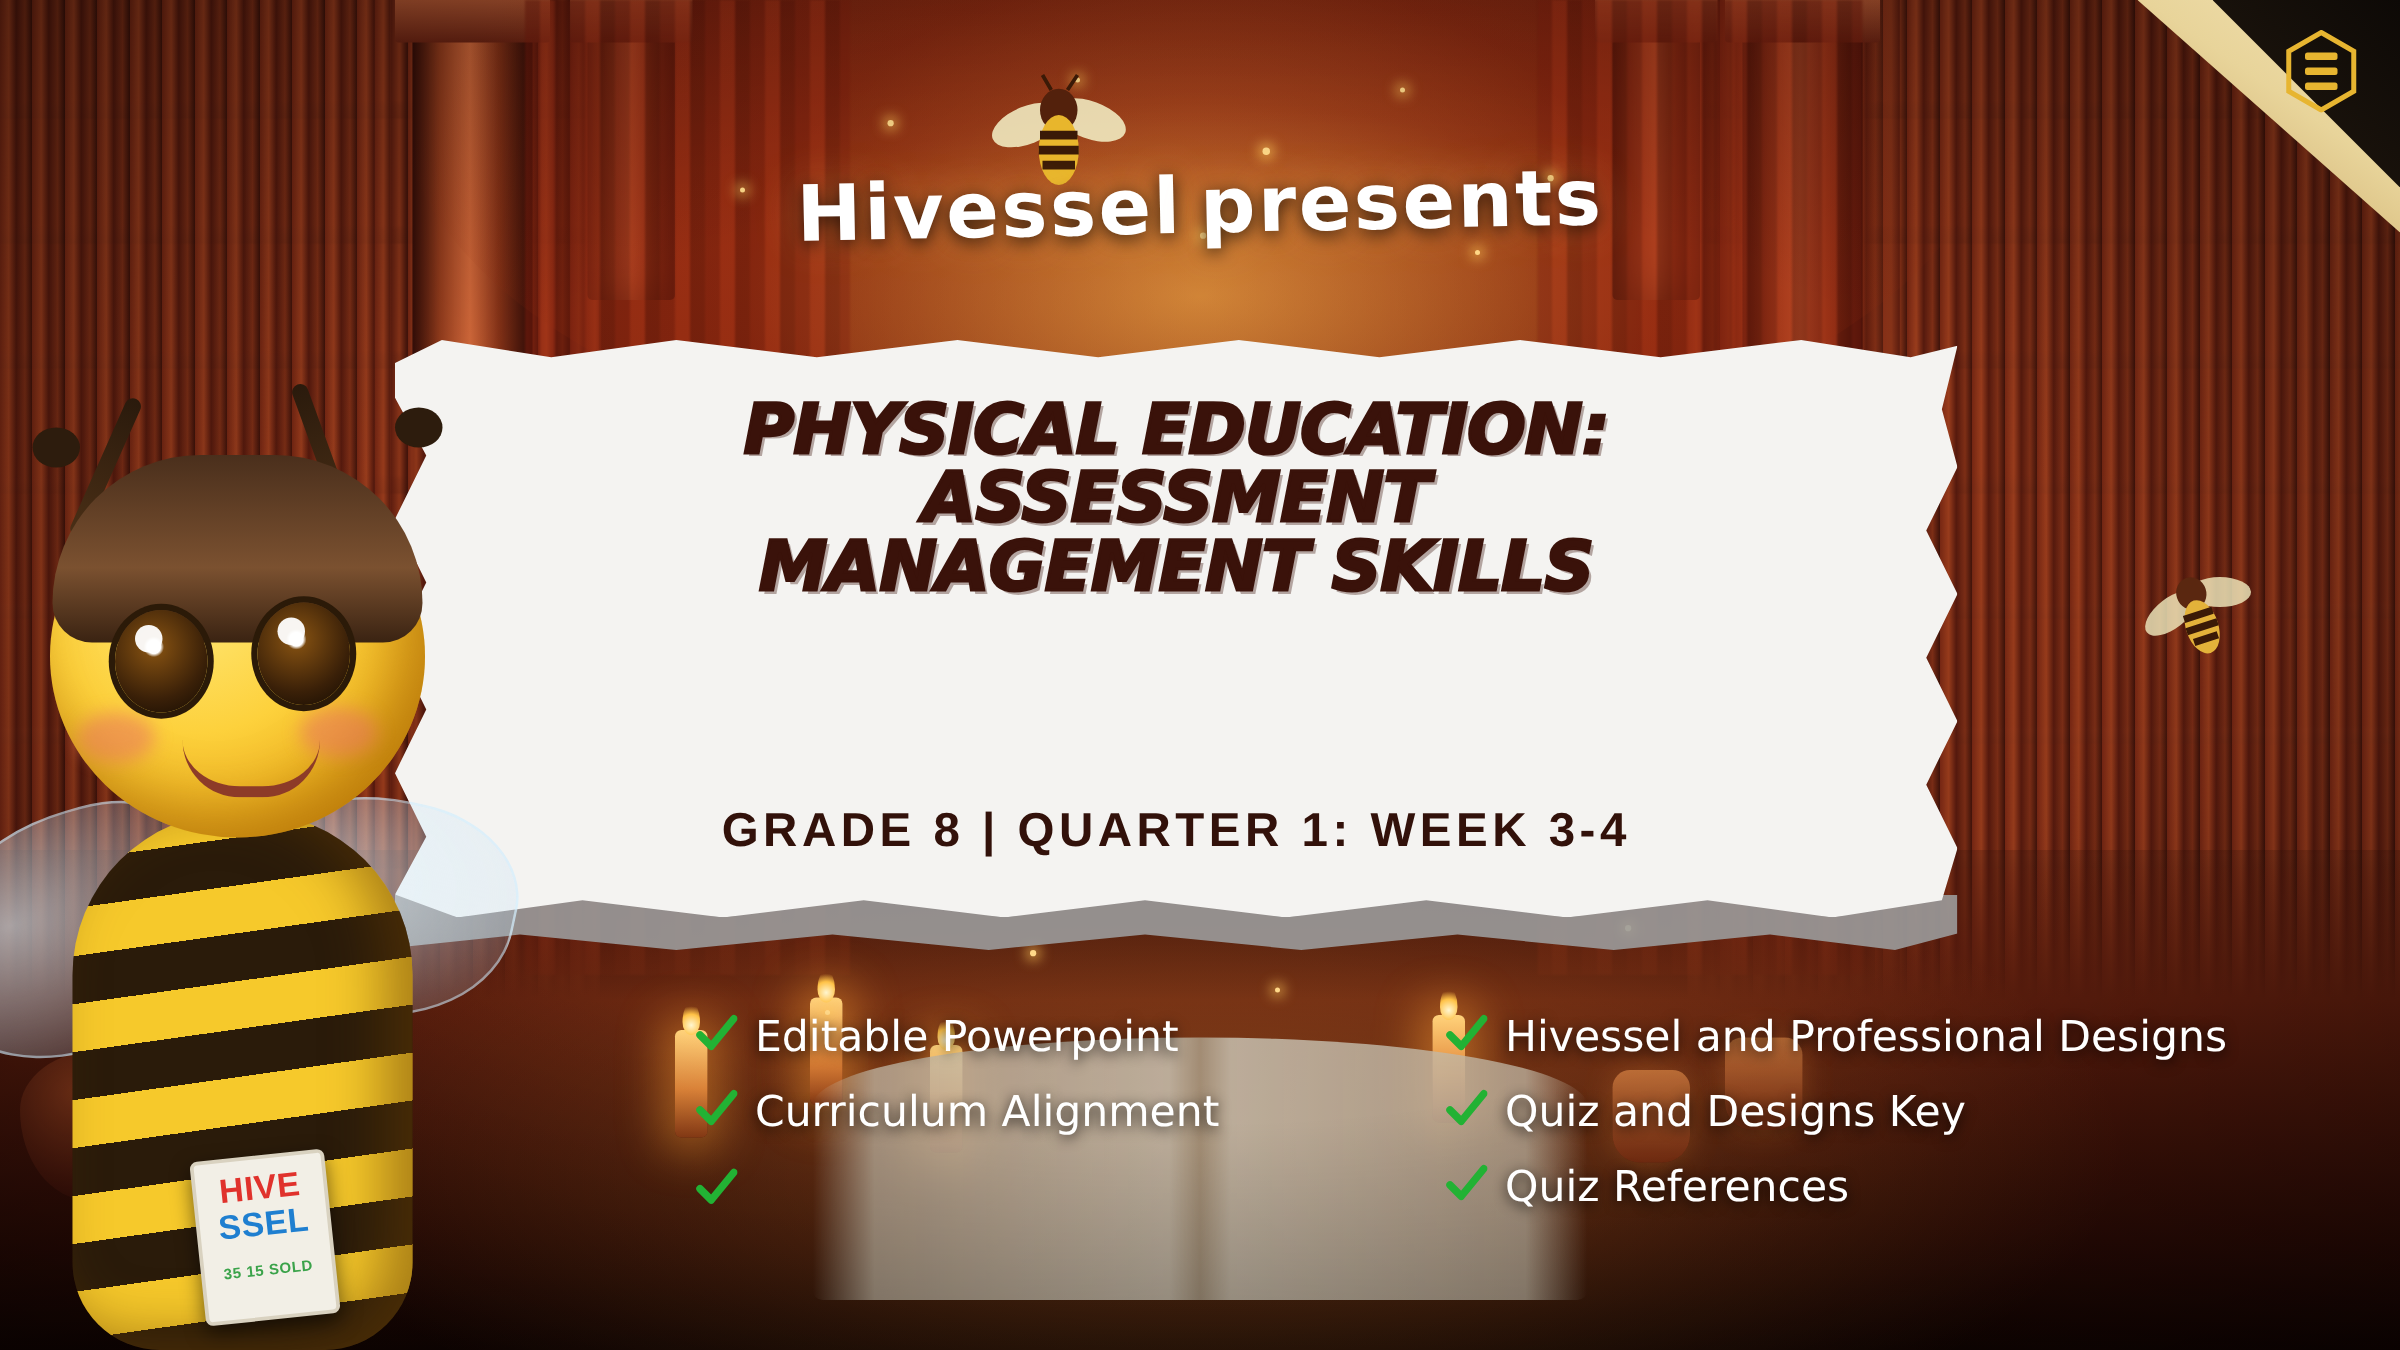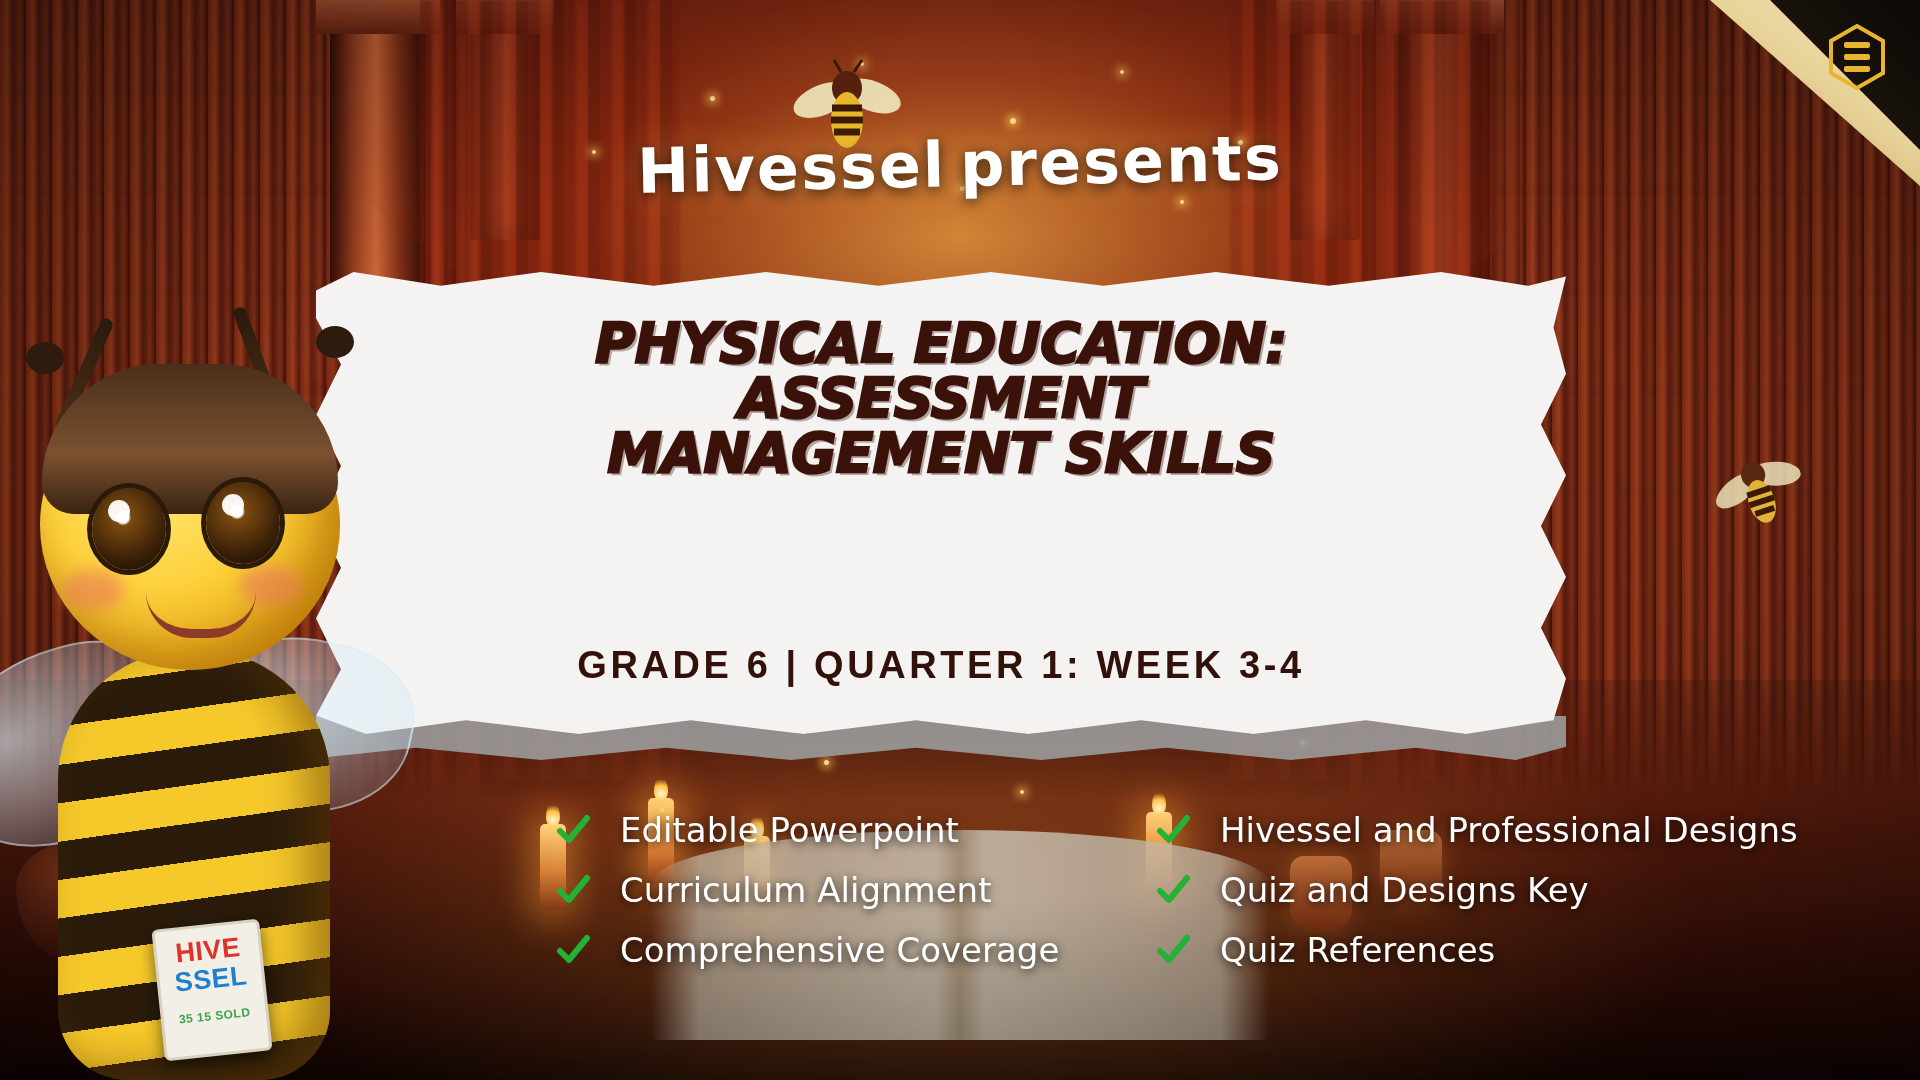--- a/index.html
+++ b/index.html
@@ -190,21 +190,21 @@
     font-size:38px; font-weight:700; letter-spacing:3.6px;
     font-family:"Liberation Sans", sans-serif;
   }
 
   
   .features {
     position:absolute; left:556px; top:800px; width:1360px; height:180px;
     display:grid; grid-template-columns:600px 660px; grid-template-rows:repeat(3,60px);
     align-items:center;
   }
-  .feat { display:flex; align-items:center; gap:30px; }
+  .feat { display:flex; gap:14px; }
   .feat .lbl {
     color:#ffffff; font-size:34px; font-weight:400;
     font-family:"DejaVu Sans", sans-serif;
     text-shadow:0 2px 10px rgba(0,0,0,.85);
     white-space:nowrap;
   }
   .check { width:34px; height:34px; flex:0 0 34px; }
 
   
   .mascot { position:absolute; left:-30px; bottom:0; width:470px; height:760px; }
@@ -352,41 +352,40 @@
   </div>
 
   <div class="card-shadow"></div>
   <div class="card"></div>
 
   <div class="title">
     <span class="ln">PHYSICAL EDUCATION:</span>
     <span class="ln">ASSESSMENT</span>
     <span class="ln">MANAGEMENT SKILLS</span>
   </div>
-  <div class="subtitle">GRADE 6 | QUARTER 1: WEEK 3-4</div>
+  <div class="subtitle">GRADE 8 | QUARTER 1: WEEK 3-4</div>
 
   <div class="features">
 
     <div class="feat" style="grid-column:1;grid-row:1">
       <svg class="check" viewBox="0 0 34 34">
           <path d="M4 18 L13 27 L31 5" stroke="#22b234" stroke-width="6" fill="none" stroke-linecap="round" stroke-linejoin="round"></path>
         </svg>
       <span class="lbl">Editable Powerpoint</span>
     </div>
     <div class="feat" style="grid-column:1;grid-row:2">
       <svg class="check" viewBox="0 0 34 34">
           <path d="M4 18 L13 27 L31 5" stroke="#22b234" stroke-width="6" fill="none" stroke-linecap="round" stroke-linejoin="round"></path>
         </svg>
       <span class="lbl">Curriculum Alignment</span>
     </div>
     <div class="feat" style="grid-column:1;grid-row:3">
       <svg class="check" viewBox="0 0 34 34">
           <path d="M4 18 L13 27 L31 5" stroke="#22b234" stroke-width="6" fill="none" stroke-linecap="round" stroke-linejoin="round"></path>
         </svg>
-      <span class="lbl">Comprehensive Coverage</span>
     </div>
 
     <div class="feat" style="grid-column:2;grid-row:1">
       <svg class="check" viewBox="0 0 34 34">
           <path d="M4 18 L13 27 L31 5" stroke="#22b234" stroke-width="6" fill="none" stroke-linecap="round" stroke-linejoin="round"></path>
         </svg>
       <span class="lbl">Hivessel and Professional Designs</span>
     </div>
     <div class="feat" style="grid-column:2;grid-row:2">
       <svg class="check" viewBox="0 0 34 34">

